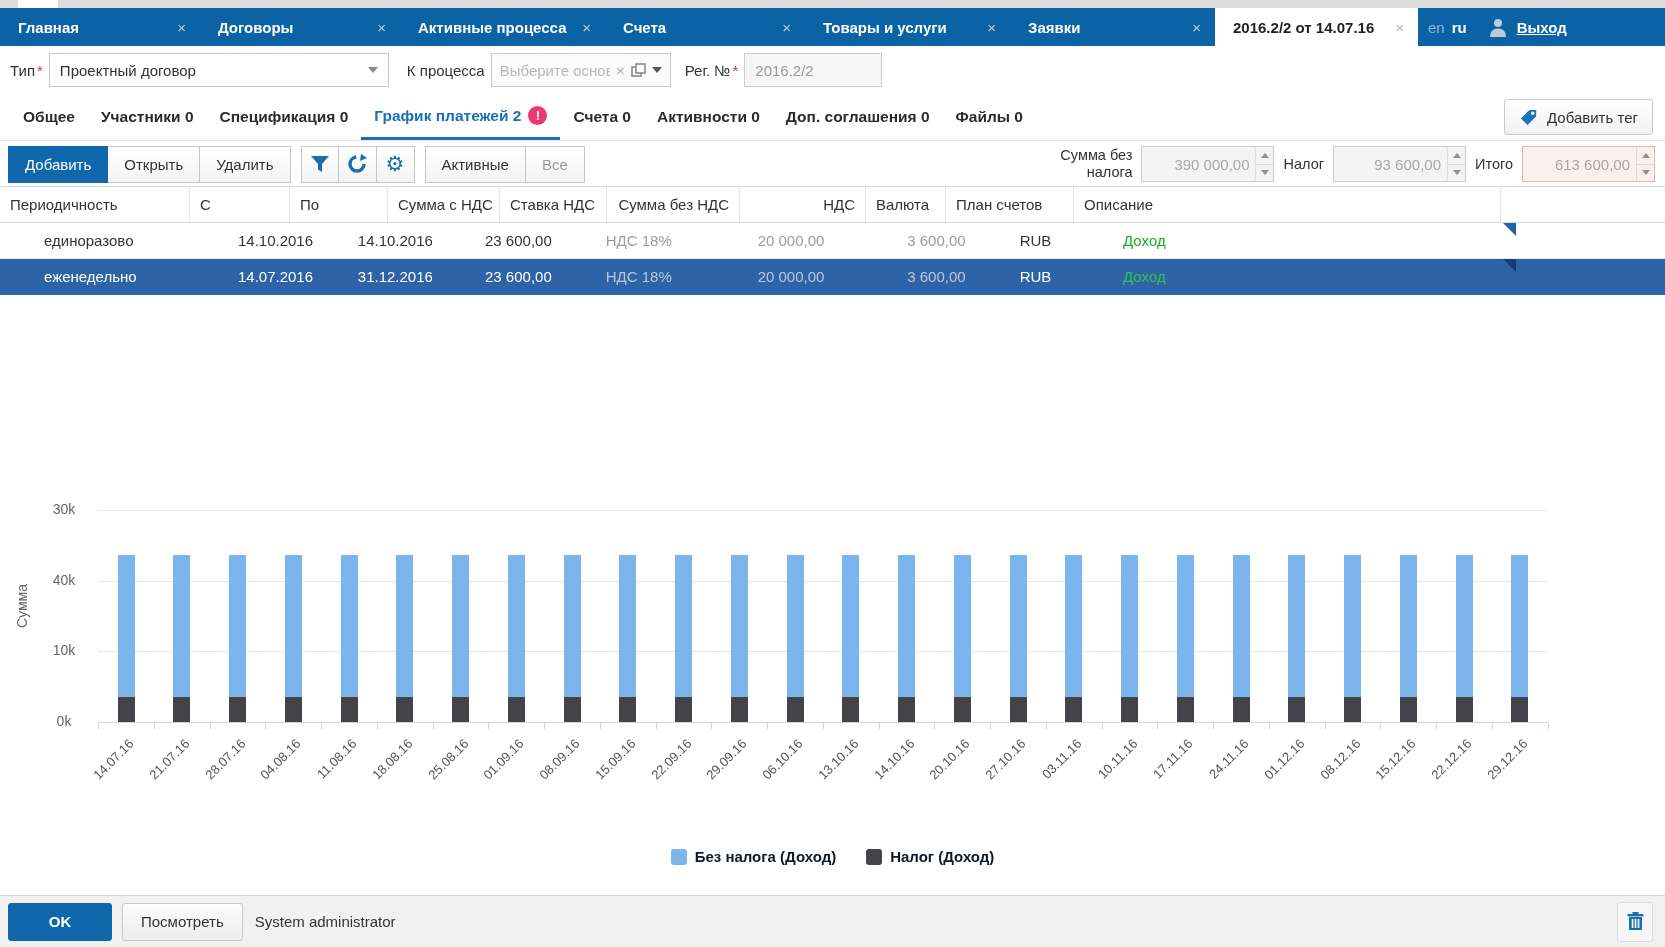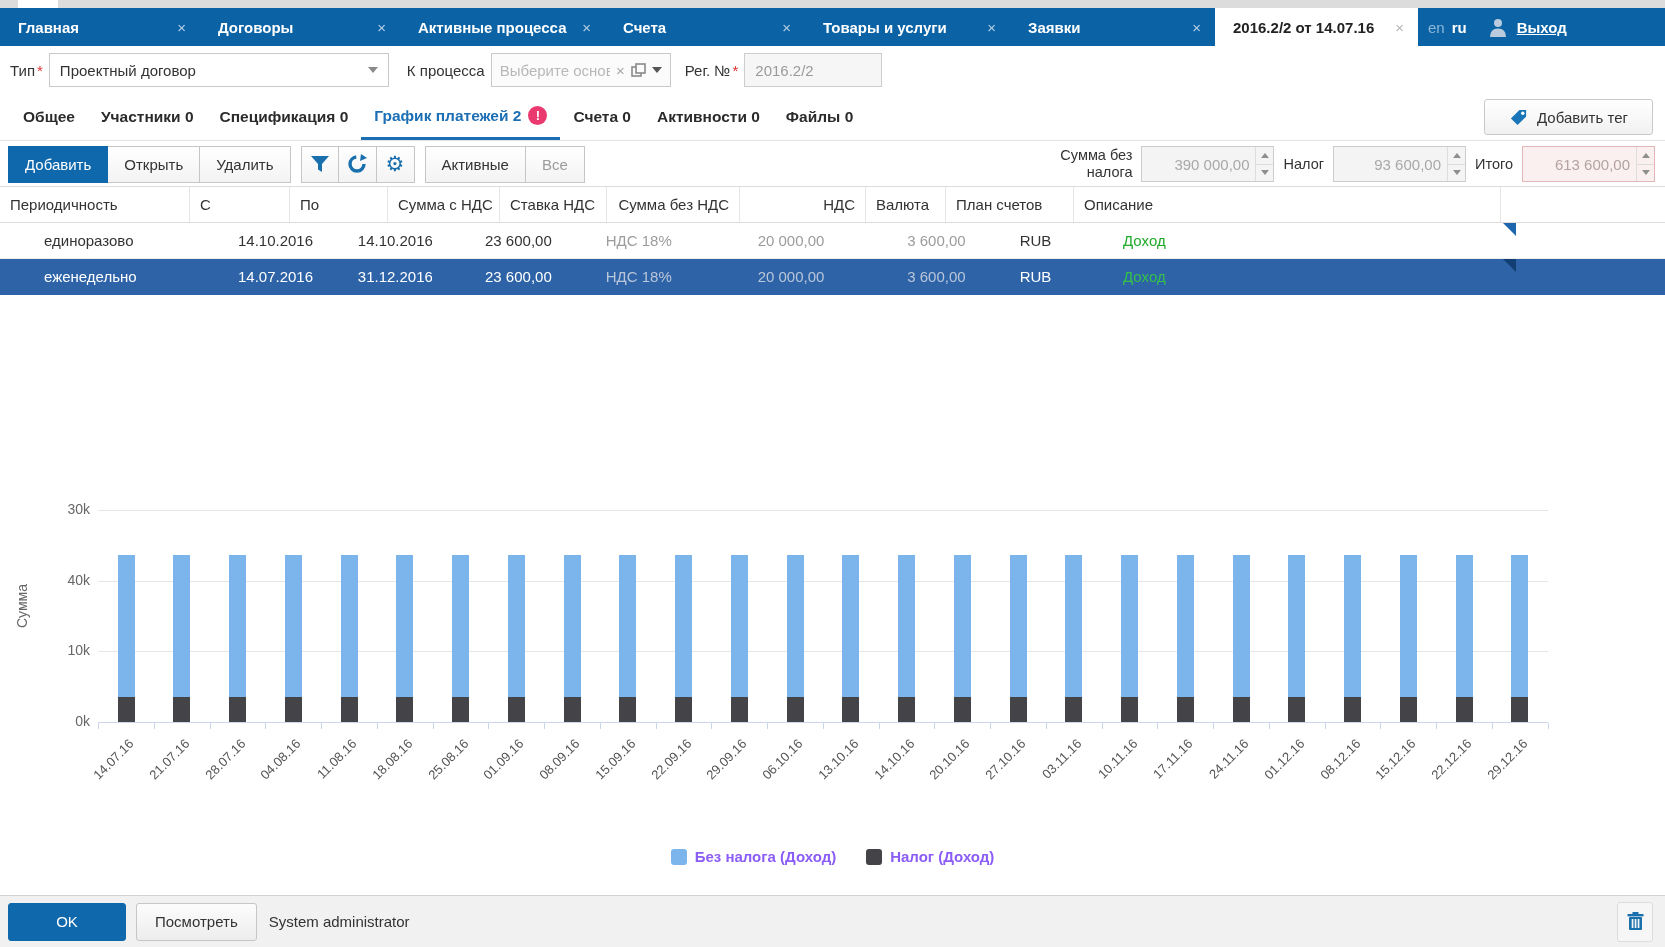--- a/index.html
+++ b/index.html
@@ -32,21 +32,21 @@
   .combobox { width:180px; height:34px; border:1px solid #c9c9c9; background:#fbfbfb; display:flex; align-items:center; padding:0 8px; gap:6px; color:#b8b8b8; }
   .combobox .ph { flex:1; white-space:nowrap; overflow:hidden; }
   .combobox .cx { color:#a8a8a8; cursor:pointer; }
   .plaininput { width:138px; height:34px; border:1px solid #cdcdcd; background:#f6f6f6; color:#9a9a9a; display:flex; align-items:center; padding:0 10px; }
 
   
   .sectabs { position:absolute; top:94px; left:0; width:1665px; height:47px; display:flex; align-items:stretch; border-bottom:1px solid #e3e3e3; padding-left:10px; background:#fff; }
   .stab { display:flex; align-items:center; font-weight:bold; font-size:15.5px; color:#2b2b2b; padding:0 13px; cursor:pointer; }
   .stab.active { color:#1d6fb5; border-bottom:3px solid #1d6fb5; }
   .badge { display:inline-flex; align-items:center; justify-content:center; width:19px; height:19px; border-radius:50%; background:#e9396f; color:#fff; font-size:13px; font-weight:bold; margin-left:7px; }
-  .addtag { position:absolute; right:12px; top:5px; height:36px; border:1px solid #c9c9c9; border-radius:3px; background:linear-gradient(#ffffff,#f1f1f1); display:flex; align-items:center; gap:9px; padding:0 24px; cursor:pointer; color:#333; }
+  .addtag { position:absolute; right:12px; top:5px; height:36px; border:1px solid #c9c9c9; border-radius:3px; background:linear-gradient(#ffffff,#f1f1f1); display:flex; align-items:center; gap:9px; padding:0 14px; cursor:pointer; color:#333; }
 
   
   .toolbar { position:absolute; top:142px; left:0; width:1665px; height:44px; display:flex; align-items:center; padding:0 10px 0 8px; background:#fff; }
   .btn { height:37px; border:1px solid #c6c6c6; background:linear-gradient(#fff,#f3f3f3); color:#333; display:flex; align-items:center; justify-content:center; padding:0 16px; cursor:pointer; font-size:15px; }
   .btn + .btn { border-left:none; }
   .btn.primary { background:#0f68ac; border-color:#0f68ac; color:#fff; }
   .grp { display:flex; margin-right:10px; }
   .iconbtn { width:38px; height:37px; border:1px solid #c6c6c6; background:linear-gradient(#fff,#f3f3f3); display:flex; align-items:center; justify-content:center; cursor:pointer; }
   .iconbtn + .iconbtn { border-left:none; }
   .tgl-off { color:#9b9b9b; }
@@ -75,33 +75,33 @@
   .green { color:#1faa2a; }
   .trow.sel { background:#2e64a7; color:#fff; border-bottom:none; }
   .trow.sel .dim { color:#b9c6da; }
   .trow.sel .green { color:#35c04a; }
   .corner { position:absolute; left:1503px; top:0; }
 
   
   #chart { position:absolute; top:470px; left:0; width:1665px; height:425px; background:#fff; }
   .gridline { position:absolute; height:1px; background:#e6e6e6; }
   .axisline { position:absolute; height:1px; background:#ccd6eb; }
-  .ytick-label { position:absolute; width:52px; text-align:right; font-size:14px; color:#666; }
+  .ytick-label { position:absolute; width:52px; text-align:center; font-size:14px; color:#666; }
   .xtick { position:absolute; width:1px; height:6px; background:#ccd6eb; }
   .bar-seg { position:absolute; }
   .xlab { position:absolute; width:86px; text-align:right; font-size:13px; color:#555; transform:rotate(-45deg); transform-origin:100% 0; white-space:nowrap; }
   .ylab { position:absolute; left:14px; top:158px; transform:rotate(-90deg); transform-origin:0 0; font-size:14px; color:#666; }
   .legend { position:absolute; top:378px; left:0; width:1665px; display:flex; justify-content:center; gap:30px; }
   .leg-item { display:flex; align-items:center; gap:8px; cursor:pointer; }
   .leg-swatch { width:16px; height:16px; border-radius:3px; }
-  .leg-text { font-weight:bold; color:#8b5cf6; font-size:15px; }
+  .leg-text { font-weight:bold; color:#0f172a; font-size:15px; }
 
   
   .footer { position:absolute; top:895px; left:0; width:1665px; height:52px; background:#f1f1f1; border-top:1px solid #d2d2d2; display:flex; align-items:center; padding:0 12px 0 8px; }
-  .fbtn-ok { width:118px; height:38px; background:#0f68ac; color:#fff; font-weight:normal; border:1px solid #0f68ac; border-radius:3px; display:flex; align-items:center; justify-content:center; cursor:pointer; }
+  .fbtn-ok { width:104px; height:38px; background:#0f68ac; color:#fff; font-weight:bold; border:1px solid #0f68ac; border-radius:3px; display:flex; align-items:center; justify-content:center; cursor:pointer; }
   .fbtn-view { height:38px; padding:0 18px; margin-left:10px; background:linear-gradient(#fcfcfc,#ededed); border:1px solid #c6c6c6; border-radius:3px; display:flex; align-items:center; cursor:pointer; color:#333; }
   .fuser { margin-left:12px; color:#333; }
   .fbtn-trash { margin-left:auto; width:36px; height:40px; background:#f6f6f6; border:1px solid #dcdcdc; border-radius:3px; display:flex; align-items:center; justify-content:center; cursor:pointer; }
 </style>
 </head>
 <body>
 
 <div class="chrome-strip">
     <div class="notch"></div>
   </div>
@@ -172,20 +172,21 @@
 <div class="sectabs">
   <div class="stab">Общее</div>
   <div class="stab">Участники 0</div>
   <div class="stab">Спецификация 0</div>
   <div class="stab active">
     <span>График платежей 2</span>
     <span class="badge">!</span>
   </div>
   <div class="stab">Счета 0</div>
   <div class="stab">Активности 0</div>
+  <div class="stab">Доп. соглашения 0</div>
   <div class="stab">Файлы 0</div>
   <div class="addtag">
     <svg width="19" height="19" viewBox="0 0 20 20">
         <path d="M2 11 L11 2 L18 2 L18 9 L9 18 Z" fill="#1a74b8"></path>
         <circle cx="14.5" cy="5.5" r="1.8" fill="#fff"></circle>
       </svg>
     <span>Добавить тег</span>
   </div>
 </div>
 

